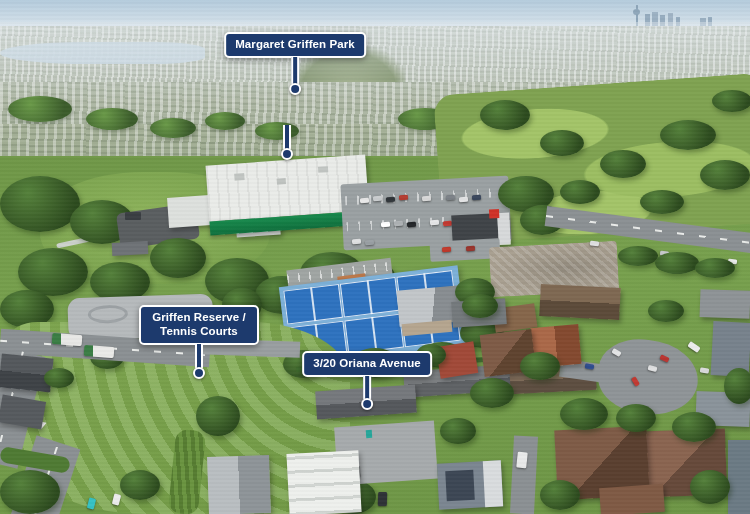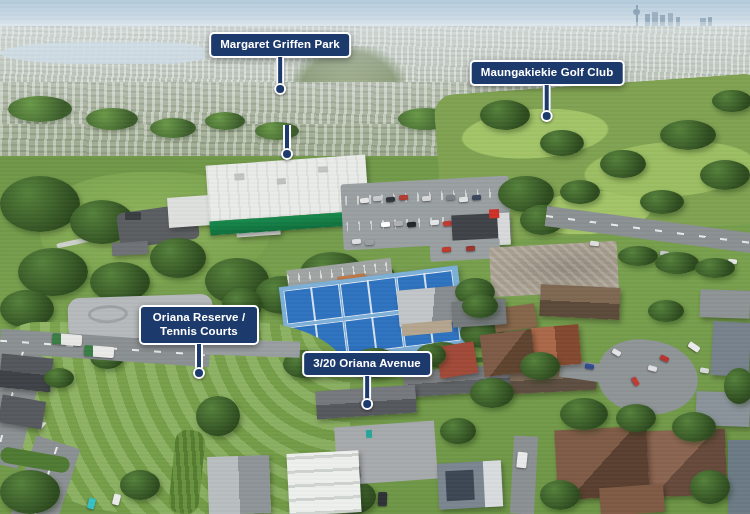--- a/index.html
+++ b/index.html
@@ -260,39 +260,34 @@
   <div class="tree" style="left:616px;top:404px;width:40px;height:28px;"></div>
   <div class="tree" style="left:672px;top:412px;width:44px;height:30px;"></div>
   <div class="tree" style="left:724px;top:368px;width:30px;height:36px;"></div>
   <div class="tree" style="left:690px;top:470px;width:40px;height:34px;"></div>
   <div class="tree" style="left:540px;top:480px;width:40px;height:30px;"></div>
   <div class="tree" style="left:440px;top:418px;width:36px;height:26px;"></div>
   <div class="tree" style="left:416px;top:344px;width:30px;height:22px;"></div>
 
   <div class="grain"></div>
 
-  <div class="callout" style="left:280px;top:32px;">
+  <div class="callout" style="left:295px;top:32px;">
     <div class="callout-box">Margaret Griffen Park</div>
     <div class="callout-stem" style="height:27px;"></div>
     <div class="callout-dot"></div>
   </div>
 
-  <div class="callout" style="left:547px;top:60px;">
-    <div class="callout-box">Maungakiekie Golf Club</div>
-    <div class="callout-stem" style="height:26px;"></div>
-    <div class="callout-dot"></div>
-  </div>
 
   <div class="callout" style="left:287px;top:126px;">
     <div class="callout-stem" style="height:24px;"></div>
     <div class="callout-dot"></div>
   </div>
 
   <div class="callout" style="left:199px;top:305px;">
-    <div class="callout-box wrap">Oriana Reserve / Tennis Courts</div>
+    <div class="callout-box wrap">Griffen Reserve / Tennis Courts</div>
     <div class="callout-stem" style="height:24px;"></div>
     <div class="callout-dot"></div>
   </div>
 
   <div class="callout" style="left:367px;top:351px;">
     <div class="callout-box">3/20 Oriana Avenue</div>
     <div class="callout-stem" style="height:23px;"></div>
     <div class="callout-dot"></div>
   </div>
 

